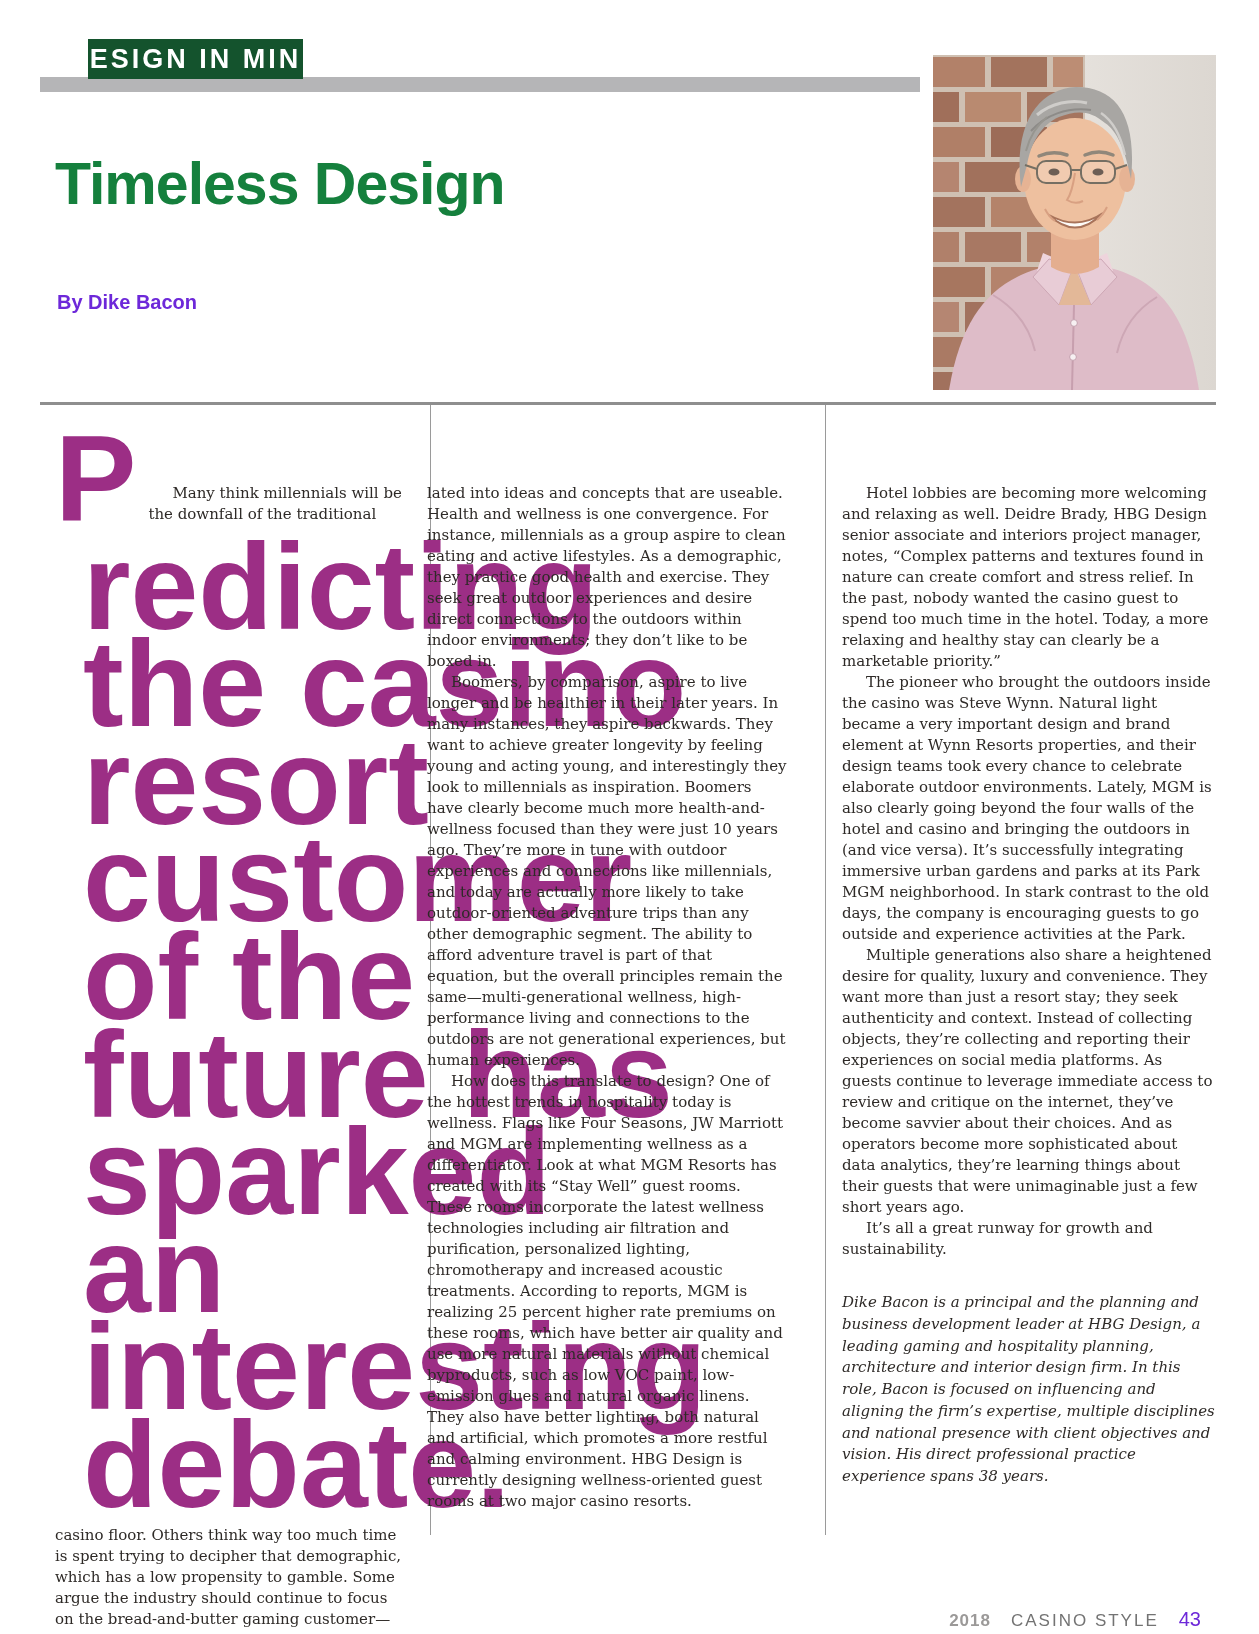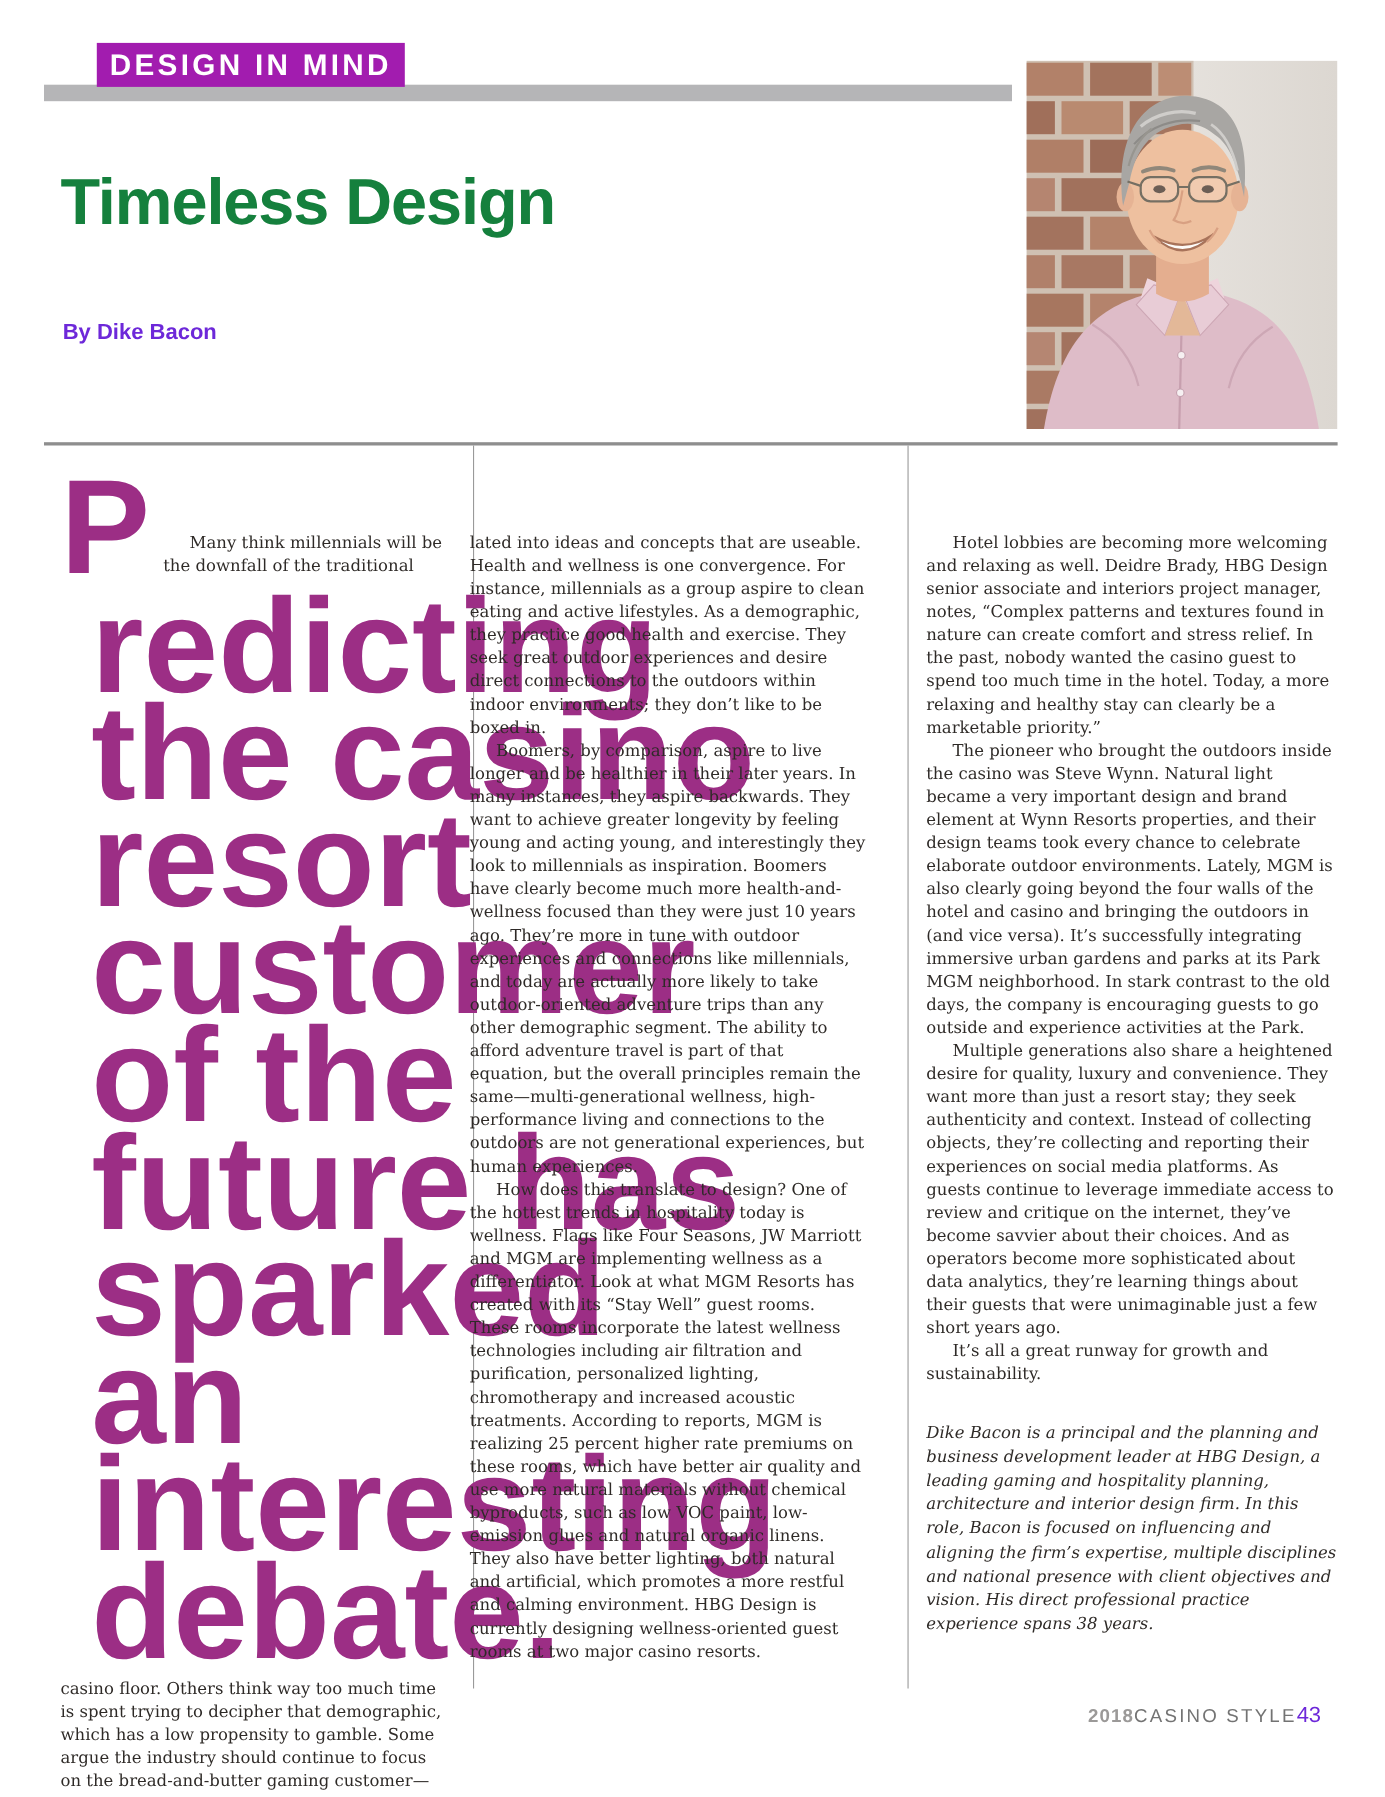--- a/index.html
+++ b/index.html
@@ -10,22 +10,22 @@
     overflow:hidden;
     font-family:"Liberation Sans", sans-serif;
     color:#231f20;
   }
   
   .kicker-bar{
     position:absolute;left:40px;top:77px;width:880px;height:15px;
     background:#b5b5b7;
   }
   .kicker-tag{
-    position:absolute;left:88px;top:39px;width:280px;height:40px;
-    background:#a21caf;
+    position:absolute;left:88px;top:39px;width:215px;height:40px;
+    background:#14532d;
     display:flex;align-items:center;justify-content:center;
   }
   .kicker-tag span{
     color:#ffffff;font-size:27px;font-weight:bold;letter-spacing:3px;
     white-space:nowrap;
   }
   .headline{
     position:absolute;left:55px;top:110px;
     font-size:59px;font-weight:bold;letter-spacing:-1px;color:#15803d;
   }
@@ -75,22 +75,22 @@
     float:left;
     font-family:"Liberation Sans", sans-serif;
     font-weight:bold;
     color:#9c2e85;
     font-size:122px;line-height:0.8;
     margin-top:-52px;
     padding:0 12px 10px 0;
   }
   
   .footer{
-    position:absolute;top:1548px;right:58px;
-    display:flex;align-items:baseline;gap:0;
+    position:absolute;top:1608px;right:58px;
+    display:flex;align-items:baseline;gap:20px;
     font-family:"Liberation Sans", sans-serif;
   }
   .footer .yr{color:#9b9998;font-size:17px;font-weight:bold;letter-spacing:1px;}
   .footer .mag{color:#737373;font-size:17px;letter-spacing:2px;}
   .footer .pg{color:#6d28d9;font-size:20px;font-weight:normal;}
 </style>
 </head>
 <body>
 
 <div class="page">

